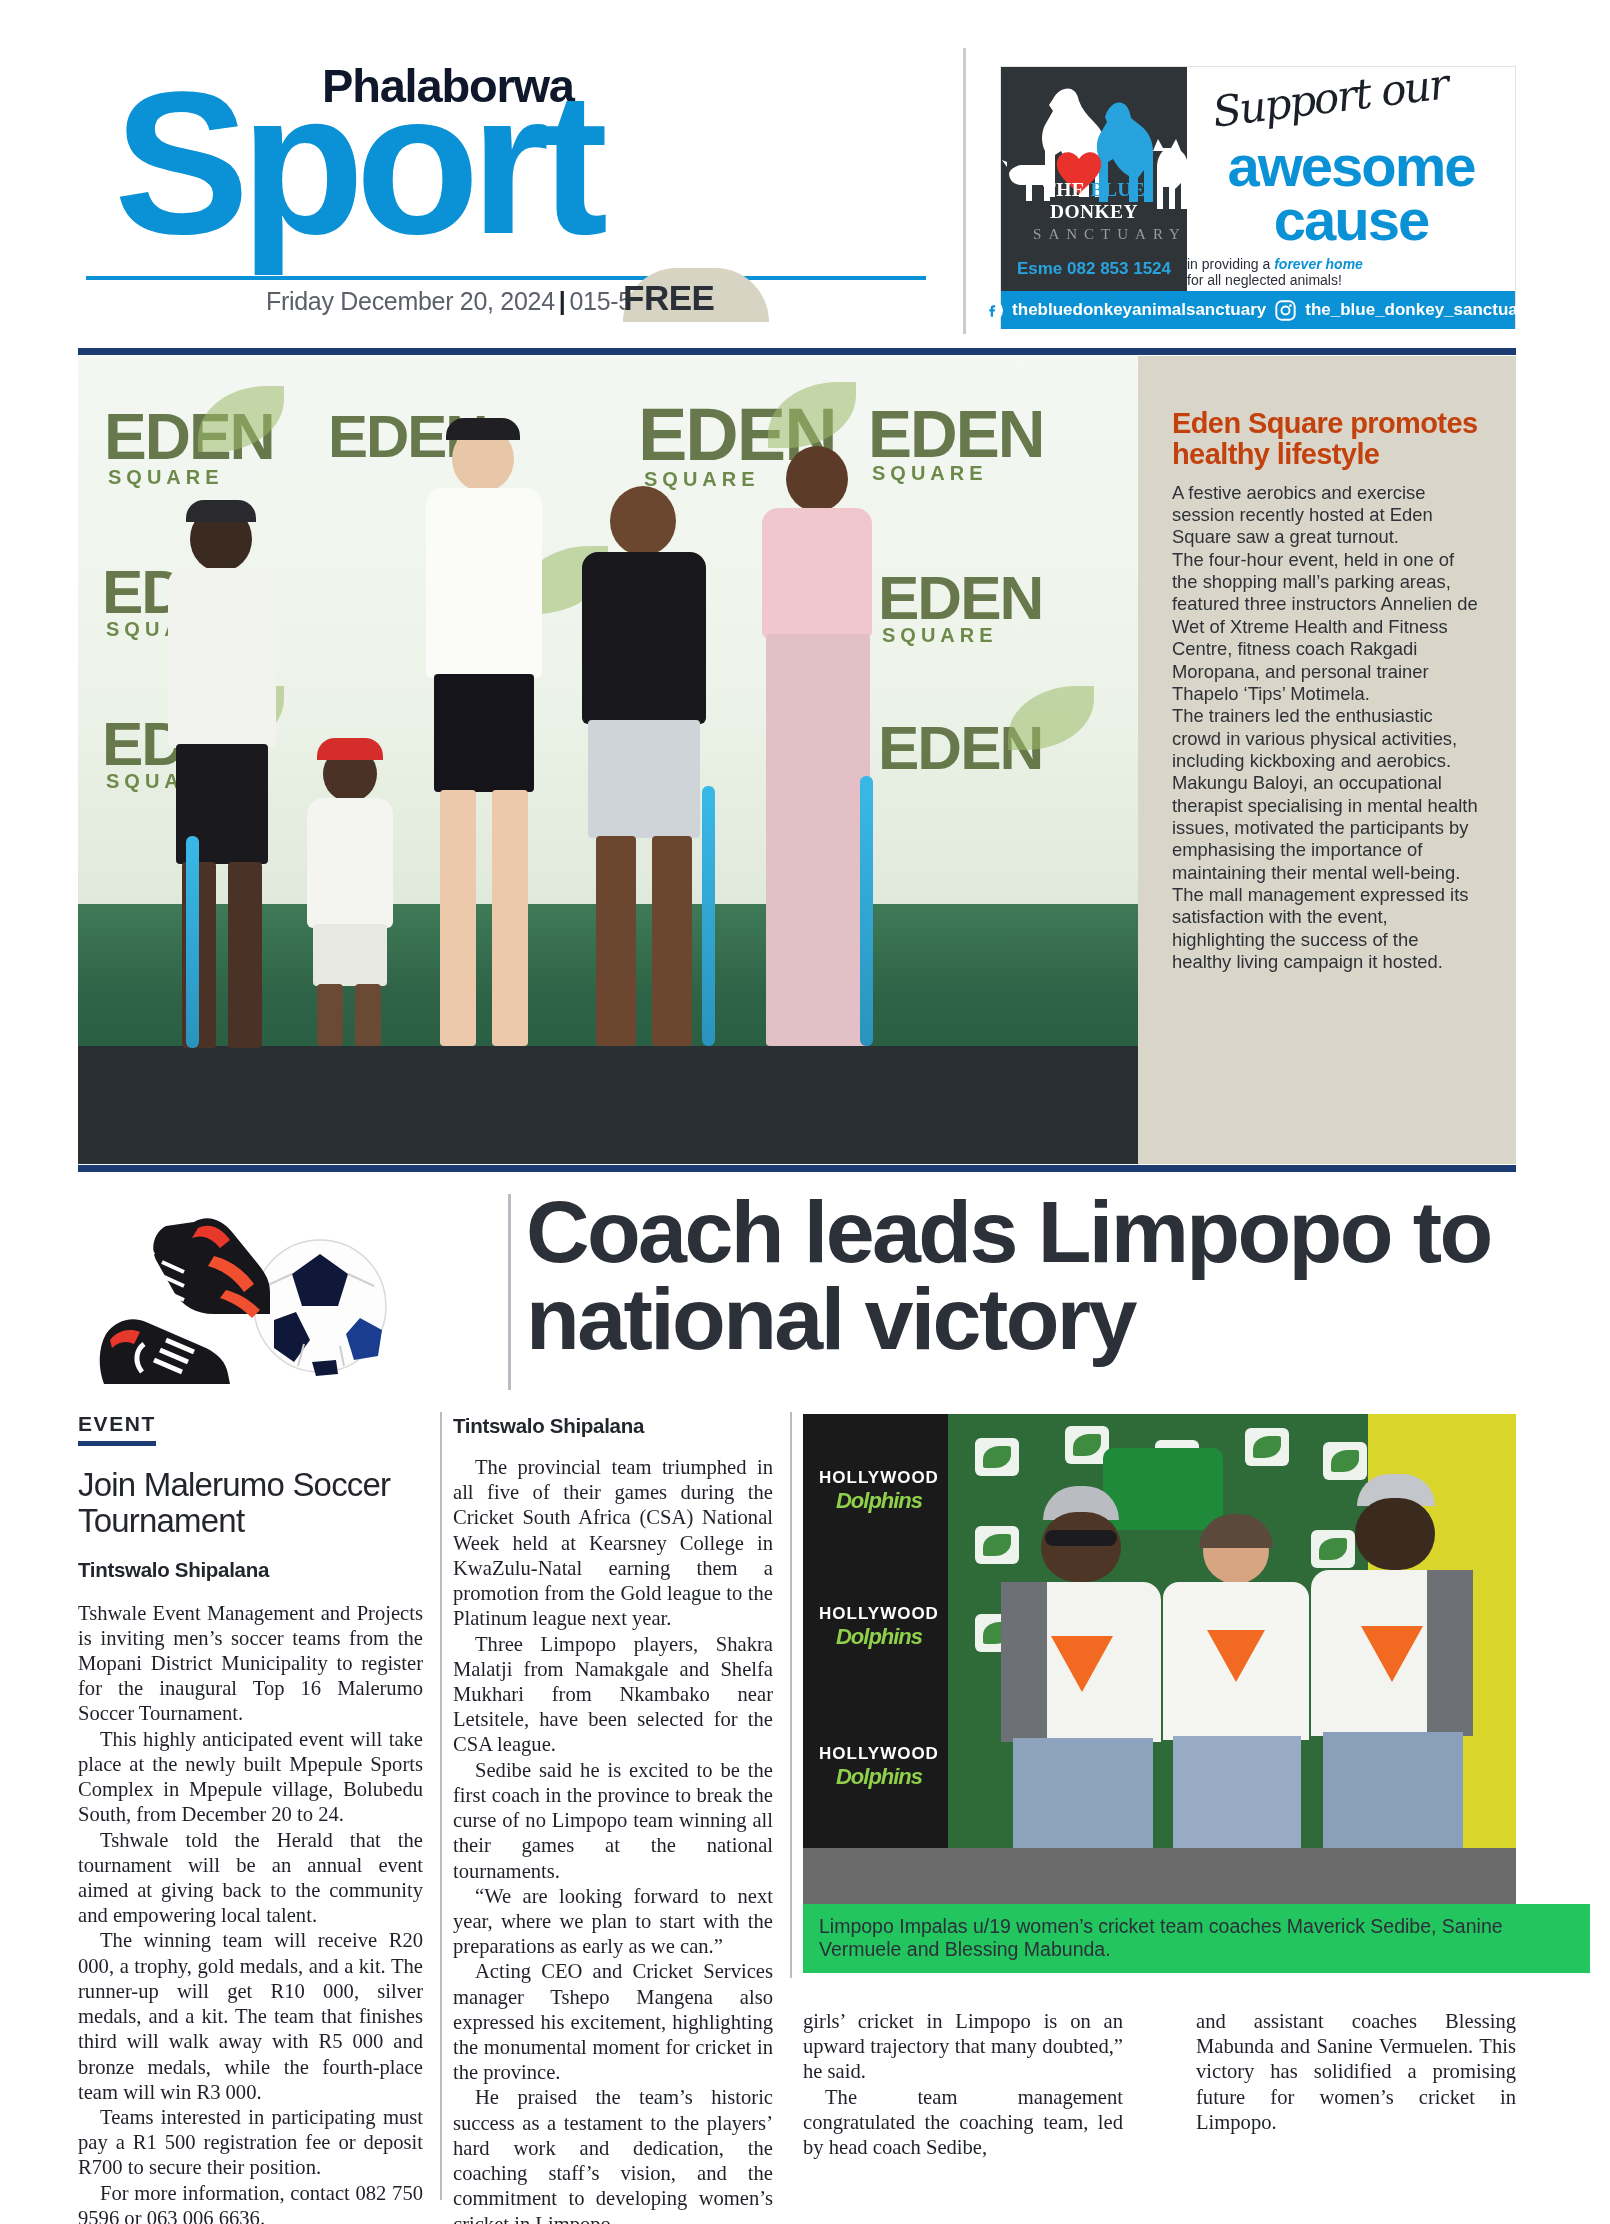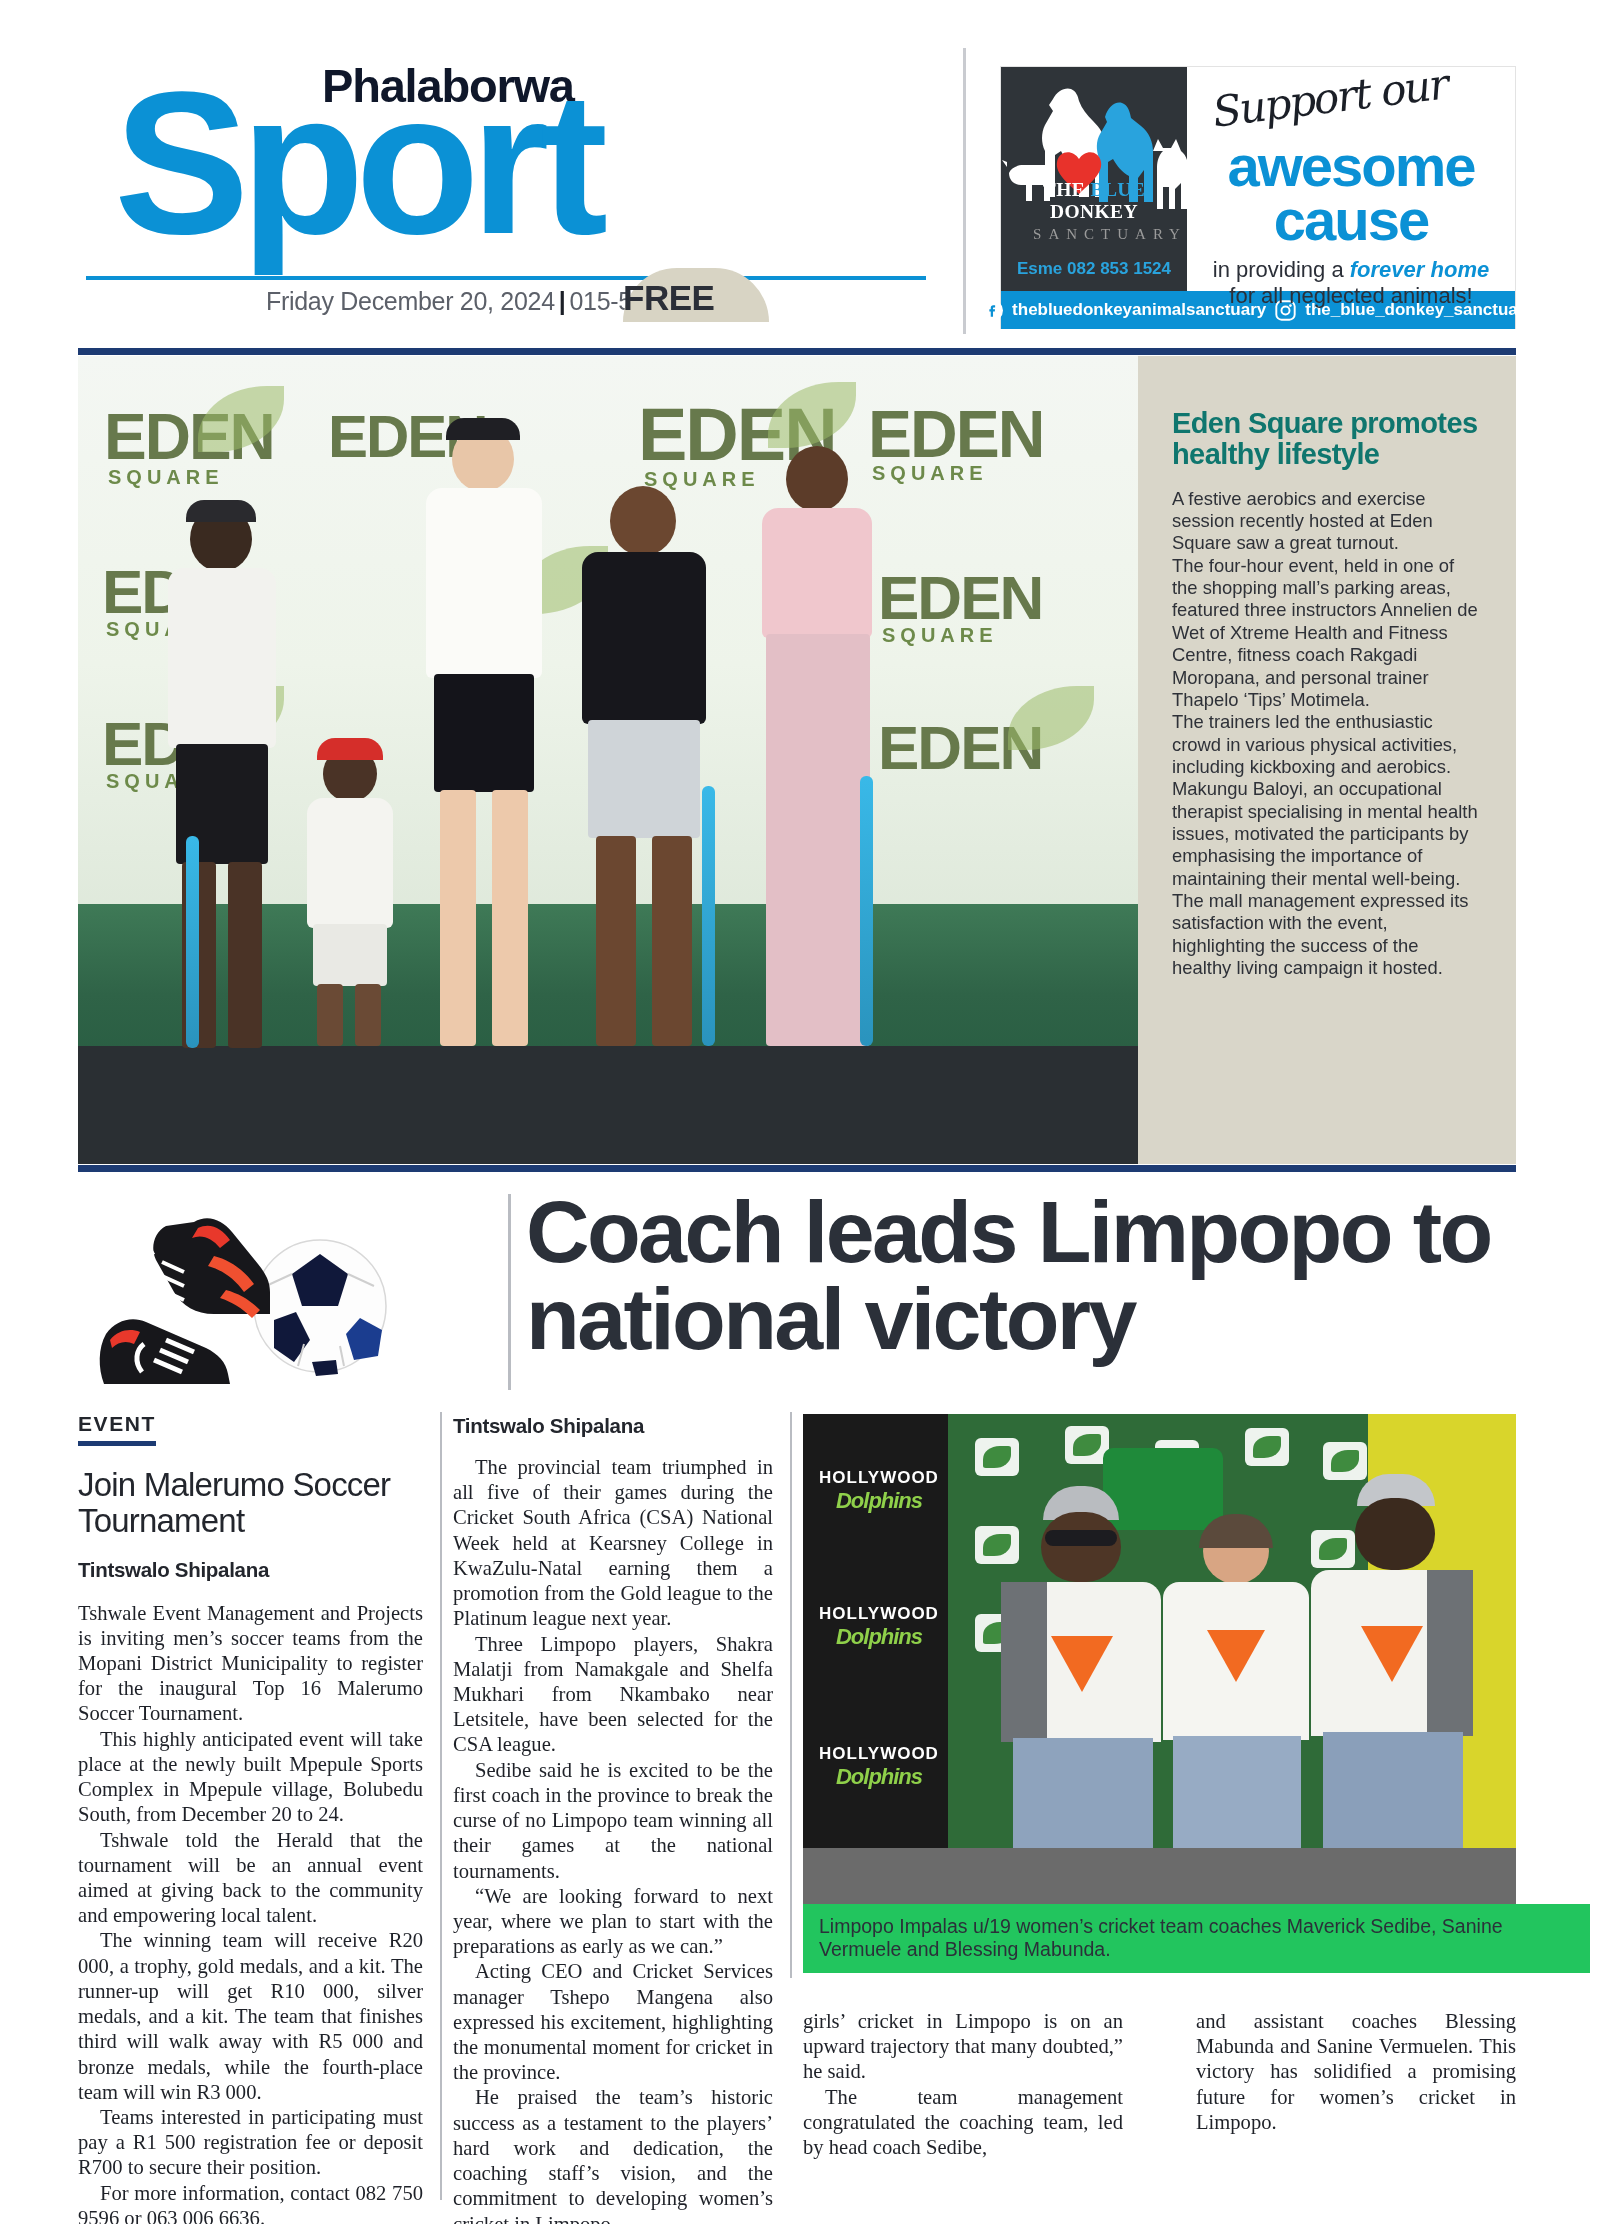--- a/index.html
+++ b/index.html
@@ -48,32 +48,32 @@
   .ad-brand .l1 { font-size:19.5px; font-weight:700; color:#fff; font-family:"Liberation Serif", serif; letter-spacing:0.4px; }
   .ad-brand .l1 .blue { color:#29a3dd; }
   .ad-brand .l2 { font-size:15px; color:#9b9b9b; letter-spacing:7px; margin-top:3px; font-family:"Liberation Serif", serif;margin-left:32px;}
   .ad-phone { position:absolute; left:0; bottom:12px; width:186px; text-align:center; font-size:17px; font-weight:700; color:#29a3dd; }
   .ad-right { flex:1; background:#fff; position:relative; padding-top:6px; }
   .ad-script { position:absolute; left:26px; top:4px; width:275px; height:66px;
     font-family:"DejaVu Serif", serif; font-style:italic; font-size:42px; color:#1b1f27;
     transform:rotate(-7deg); letter-spacing:-2px; }
   .ad-awesome { text-align:center; font-size:58px; font-weight:700; color:#0b91d5; letter-spacing:-2px; line-height:0.92; margin-top:66px; }
   .ad-cause { text-align:center; font-size:58px; font-weight:700; color:#0b91d5; letter-spacing:-2px; line-height:0.95; }
-  .ad-sub { text-align:center; font-size:22px; color:#2b2f38; line-height:1.14; margin-top:10px; }
+  .ad-sub { text-align:left; font-size:14px; color:#2b2f38; line-height:1.14; margin-top:10px; }
   .ad-sub i { color:#0b91d5; font-weight:700; font-style:italic; }
   .ad-social { height:38px; background:#0b91d5; display:flex; align-items:center; justify-content:center; gap:9px; color:#fff; font-size:17px; font-weight:600; }
   .soc-ico { display:inline-flex; align-items:center; }
 
   
   .hero-wrap { position:absolute; left:78px; top:348px; width:1438px; height:824px; }
   .hero-rule-top { position:absolute; left:0; top:0; width:1438px; height:7px; background:#1d3b73; }
   .hero-photo { position:absolute; left:0; top:8px; width:1060px; height:808px; overflow:hidden; background:#cfe4ec; }
   .hero-side { position:absolute; left:1060px; top:8px; width:378px; height:808px; background:#d9d6c9; }
   .hero-side-inner { padding:52px 34px 0 34px; }
-  .hero-side h2 { font-size:29px; line-height:1.08; font-weight:700; color:#0f766e; letter-spacing:-0.6px; margin-bottom:17px; }
+  .hero-side h2 { font-size:29px; line-height:1.08; font-weight:700; color:#c2410c; letter-spacing:-0.6px; margin-bottom:11px; }
   .hero-side p { font-size:18.4px; line-height:1.215; color:#2e3138; }
   .hero-rule-bot { position:absolute; left:0; top:817px; width:1438px; height:7px; background:#1d3b73; }
 
   
   .ph-sky { position:absolute; inset:0; background:linear-gradient(#e7f1f6 0%, #dceaf1 40%, #cfe2ea 100%); }
   .ph-banner { position:absolute; left:0; top:0; width:1060px; height:560px;
     background:linear-gradient(#f4f7f3 0%, #eef4ea 55%, #dfe9db 100%); }
   .eden-word { position:absolute; font-family:"Liberation Sans", sans-serif; font-weight:700; color:#5c6f3f; letter-spacing:-2px; opacity:.92; }
   .eden-sub { position:absolute; font-size:20px; font-weight:600; color:#6d8a4a; letter-spacing:5px; }
   .leaf { position:absolute; border-radius:80% 0 80% 0; background:#9dbb6a; opacity:.55; }

